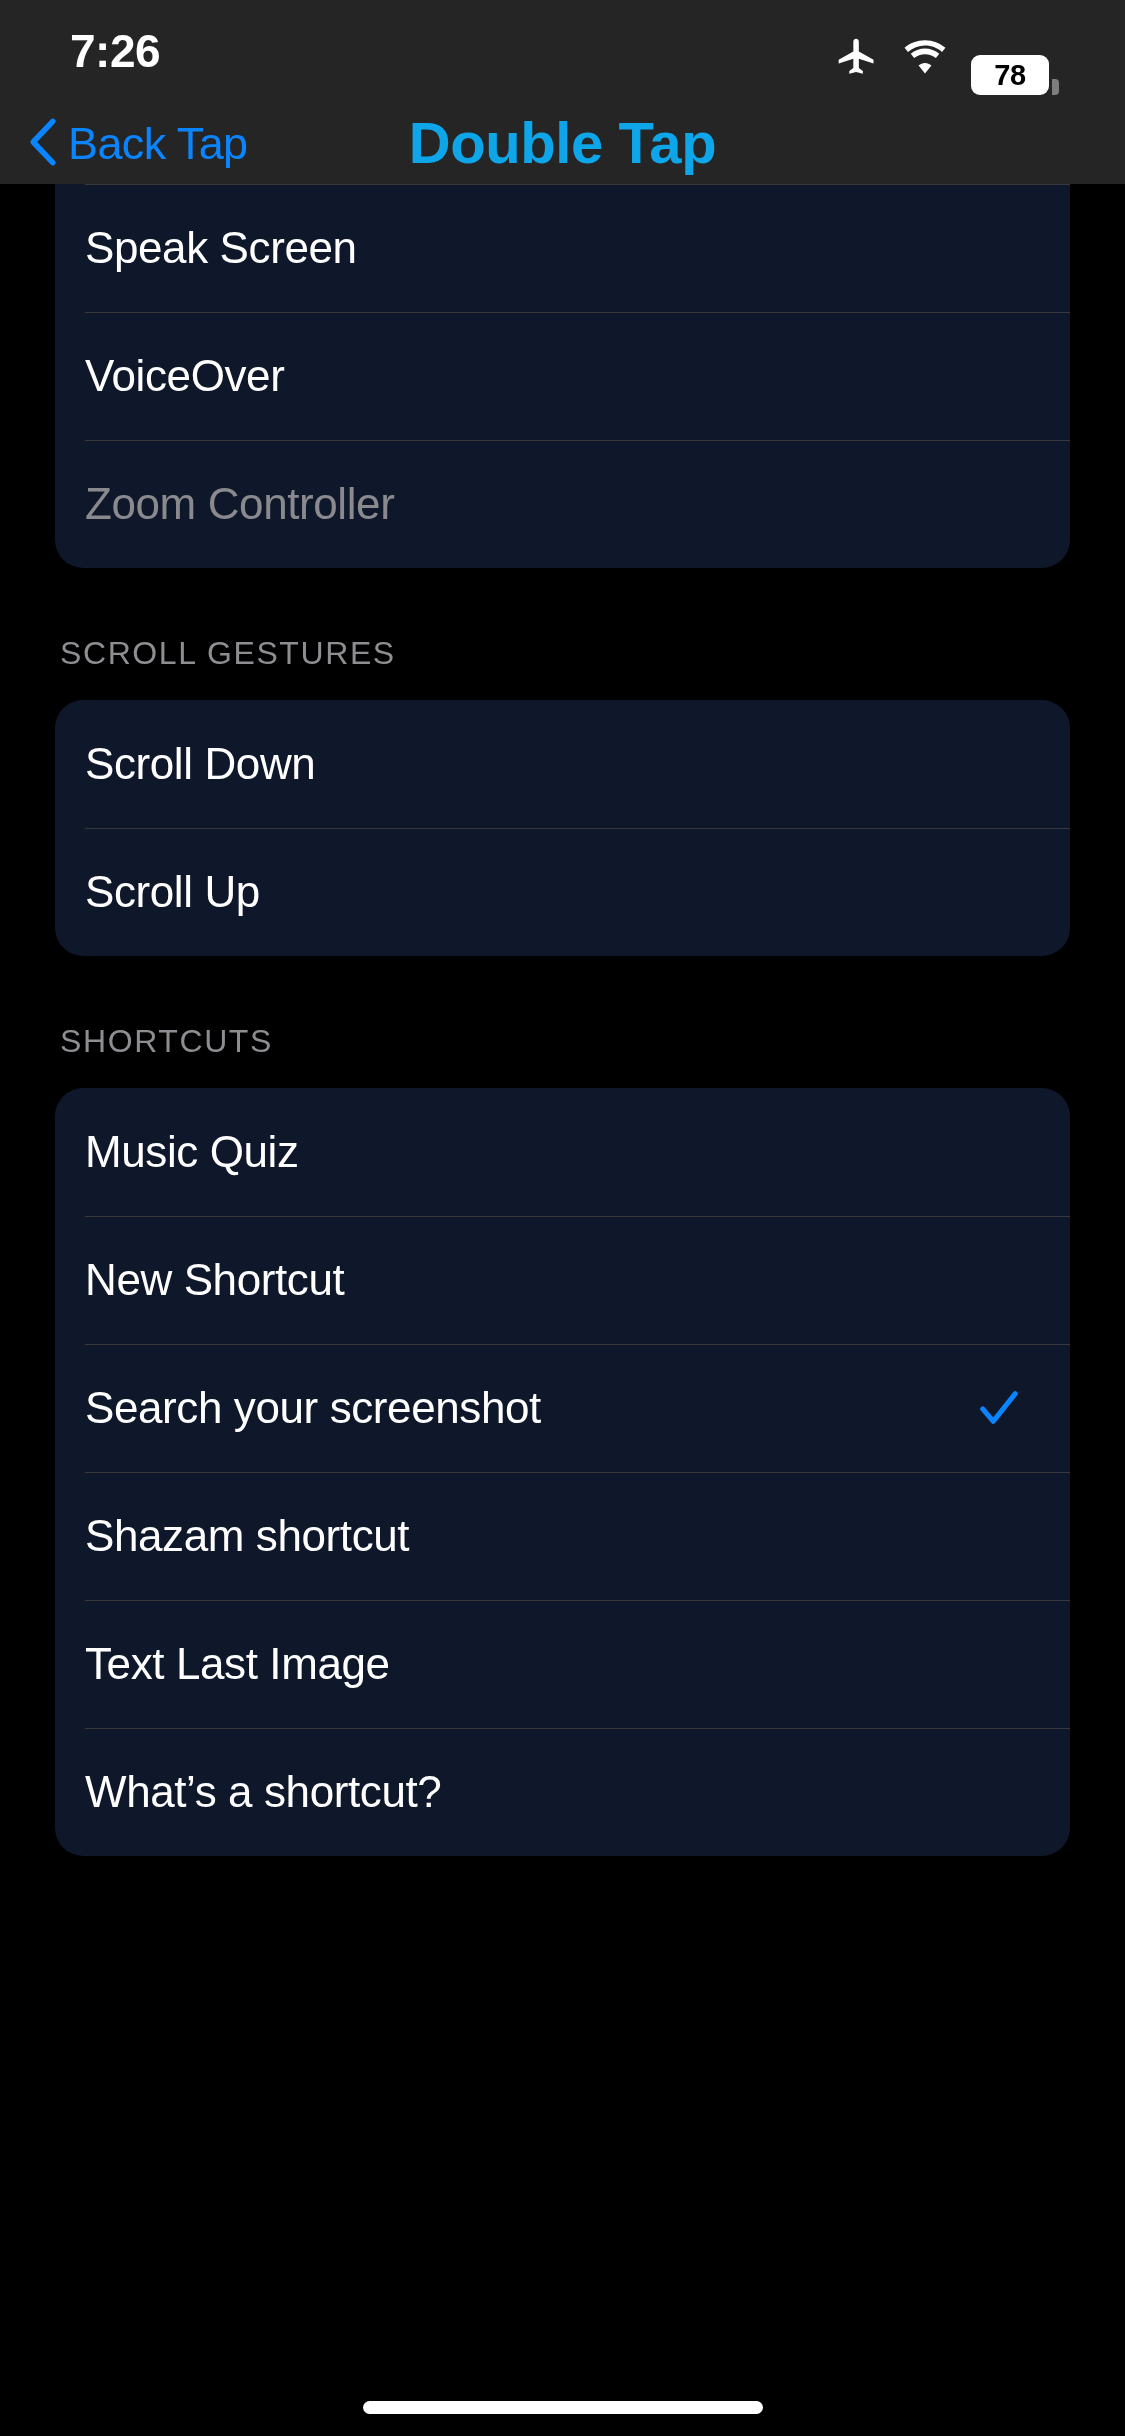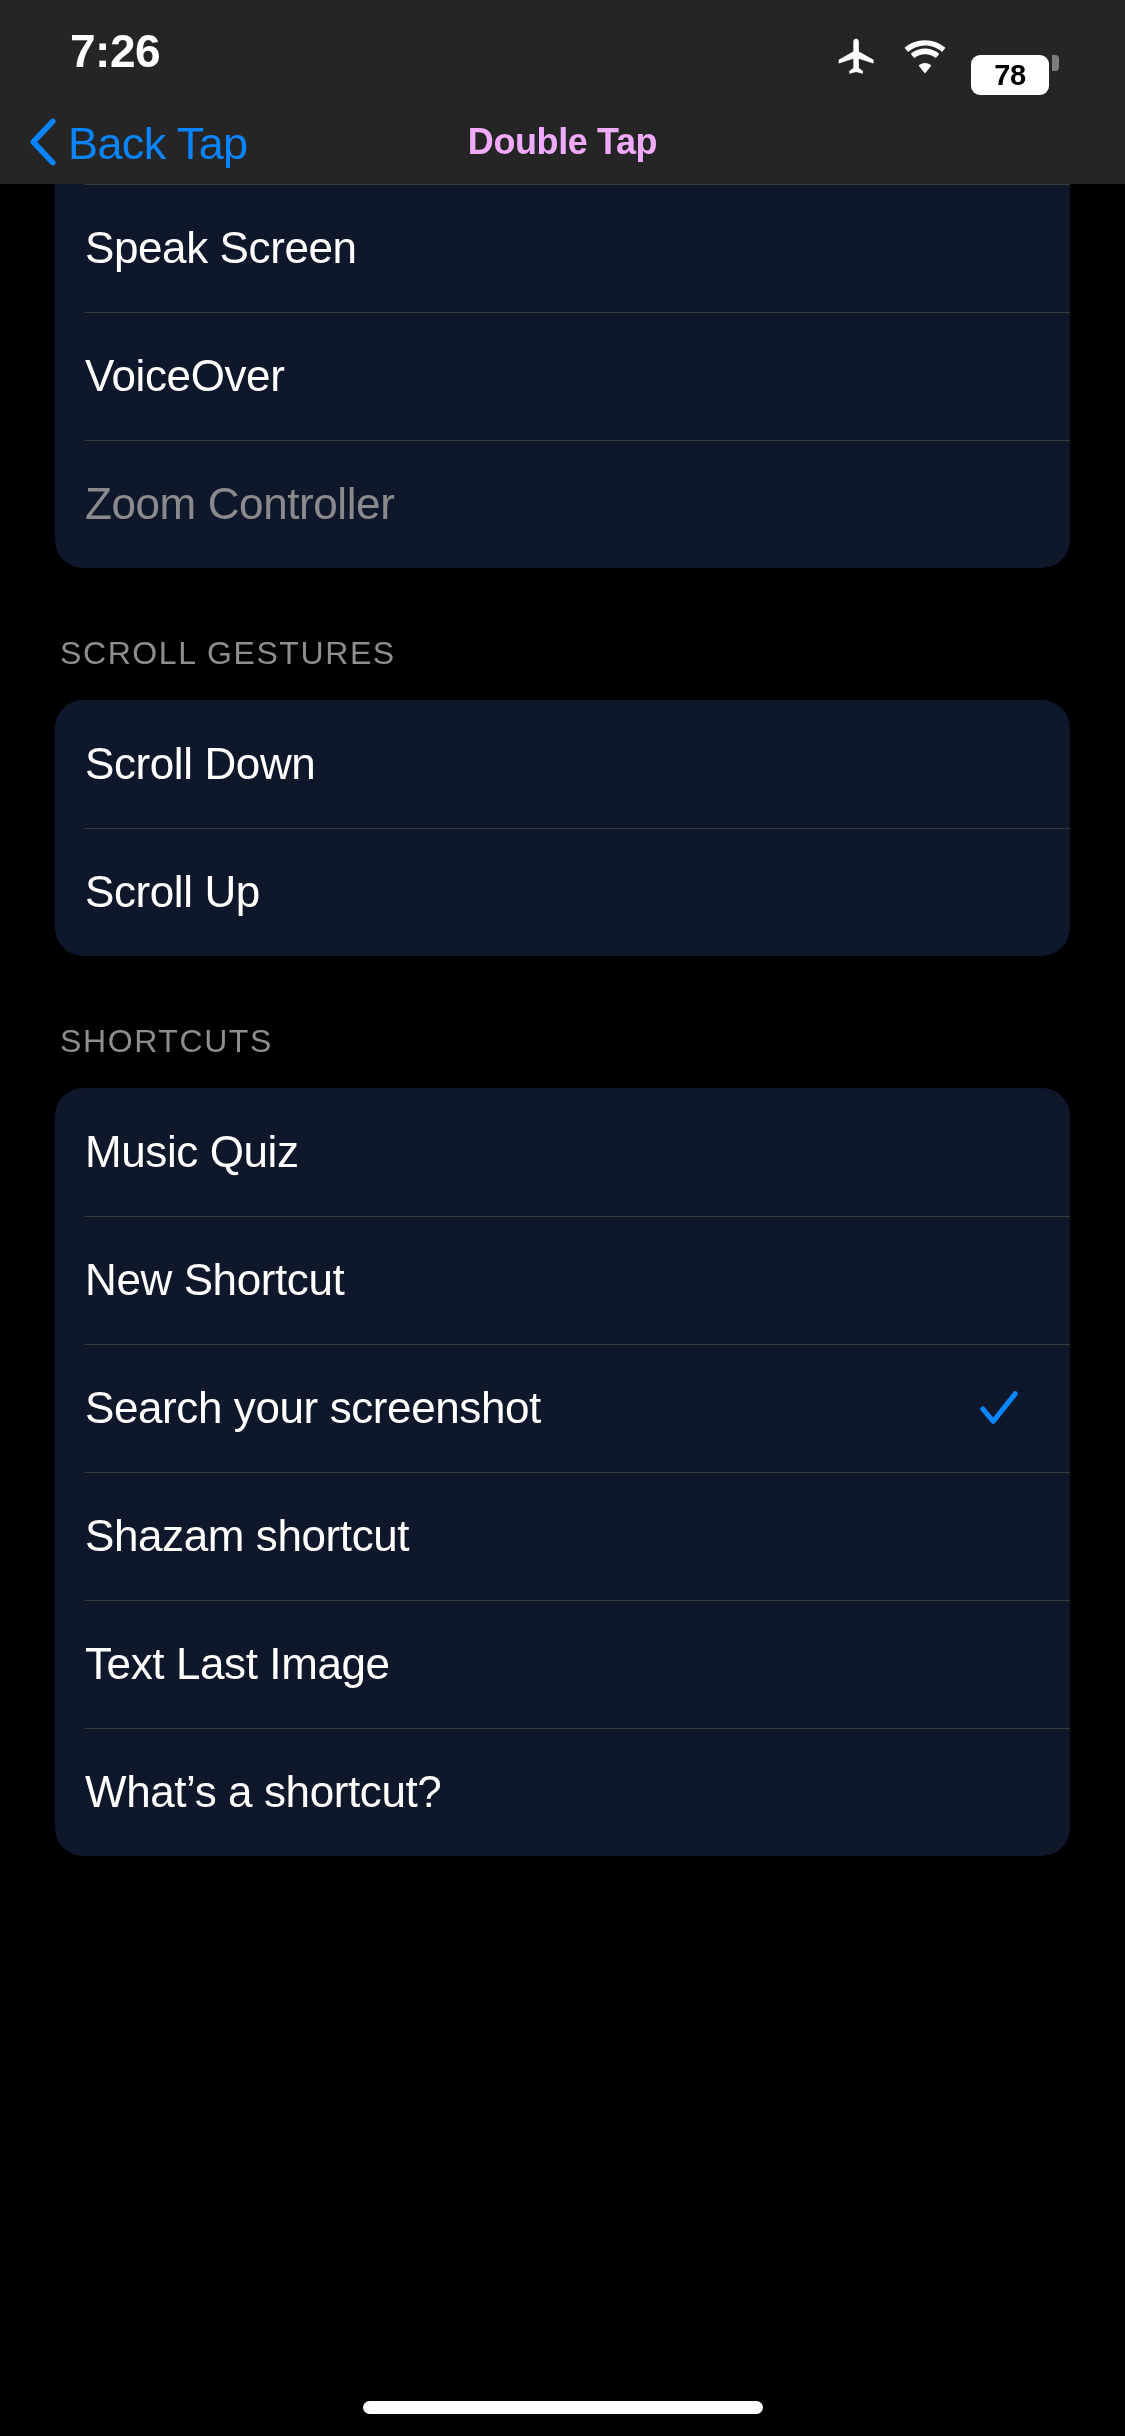--- a/index.html
+++ b/index.html
@@ -19,21 +19,21 @@
     display:flex; align-items:center; justify-content:space-between;
     padding:0 60px 0 0;
   }
   .sb-time {
     color:#fff; font-size:46px; font-weight:700; letter-spacing:-0.5px;
     margin-left:70px; margin-top:2px;
   }
   .sb-right { display:flex; align-items:center; gap:22px; margin-top:14px; margin-right:6px; }
   .icon-airplane { width:44px; height:44px; display:block; }
   .icon-wifi { width:48px; height:40px; display:block; }
-  .battery-wrap { display:flex; align-items:flex-start;margin-top:36px; }
+  .battery-wrap { display:flex; align-items:flex-end;margin-top:36px; }
   .battery-body {
     width:78px; height:40px; background:#ffffff; border-radius:9px;
     display:flex; align-items:center; justify-content:center;
     position:relative;
   }
   .battery-num { color:#000; font-size:29px; font-weight:700; letter-spacing:-0.3px; }
   .battery-cap {
     width:7px; height:16px; background:#7d7d7d; border-radius:0 4px 4px 0;
     margin-left:3px;
   }
@@ -48,21 +48,21 @@
     display:flex; align-items:center; gap:8px;
     margin-left:26px; cursor:pointer;
   }
   .chev { width:34px; height:52px; display:block; }
   .nav-back-label {
     color:#0a84ff; font-size:45px; letter-spacing:-0.6px; line-height:1;
     margin-top:2px;
   }
   .nav-title {
     position:absolute; left:0; right:0; text-align:center;
-    color:#f0abfc; font-size:36px; font-weight:700; letter-spacing:-0.4px;
+    color:#0ea5e9; font-size:58px; font-weight:700; letter-spacing:-0.4px;
     pointer-events:none;
   }
 
   
   .content {
     position:absolute; top:184px; left:0; width:1125px; height:2252px;
     background:#000; overflow:hidden;
   }
 
   .card {

